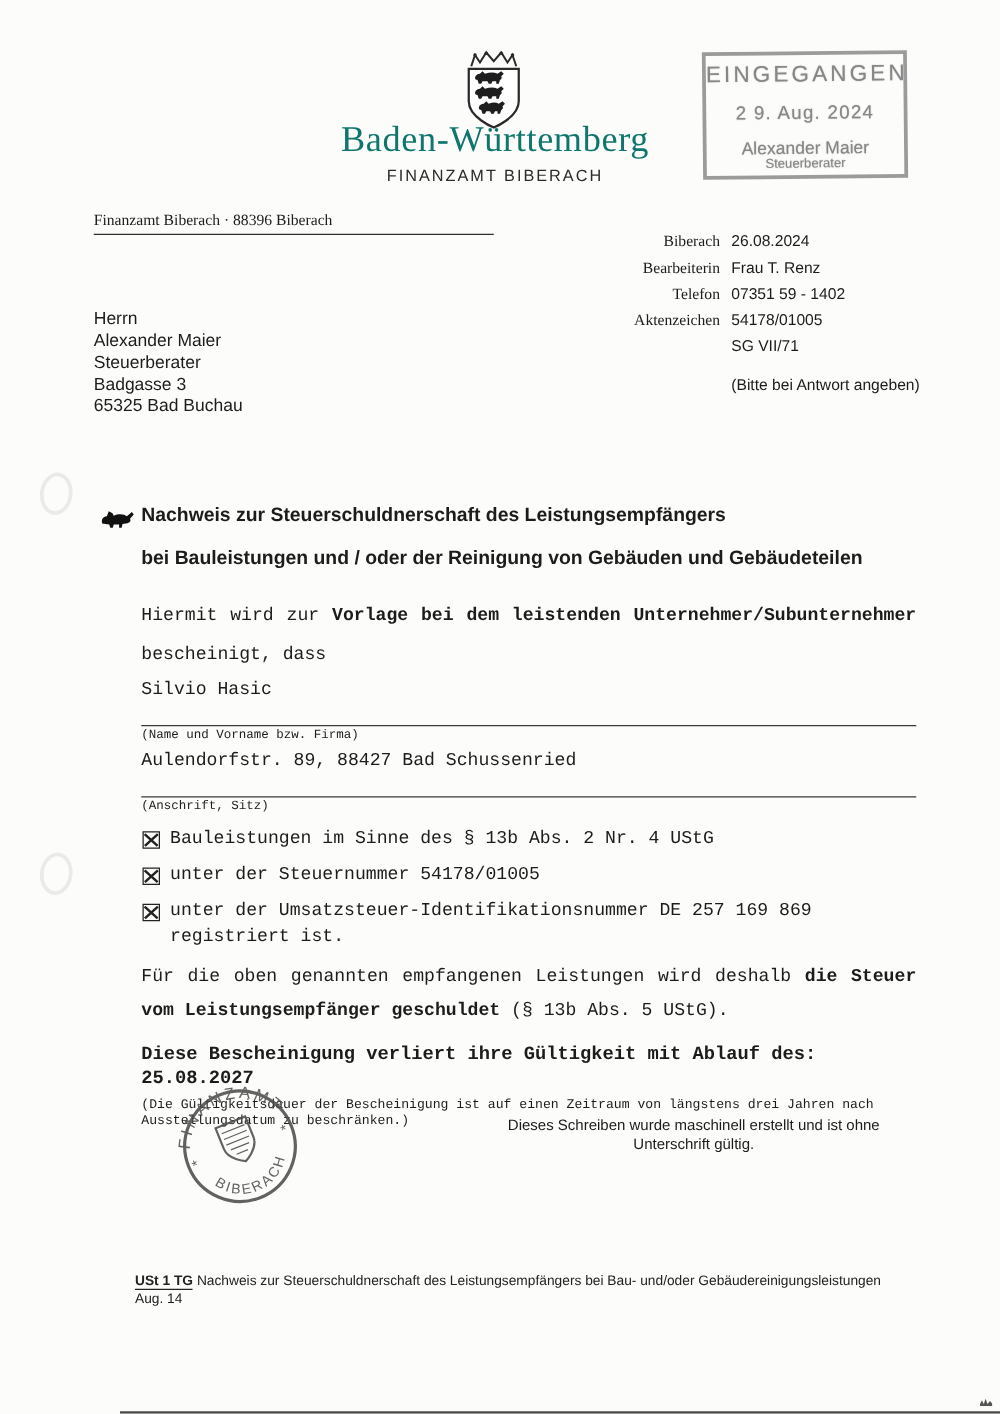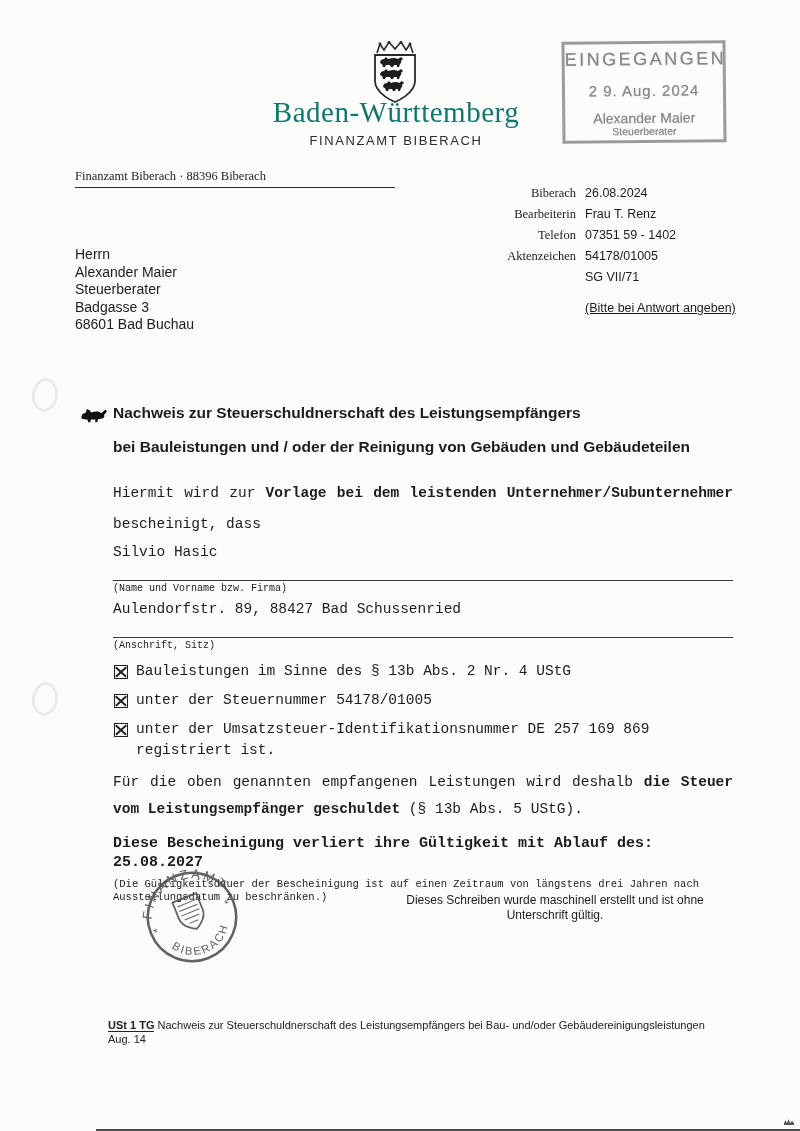--- a/index.html
+++ b/index.html
@@ -29,21 +29,21 @@
   .received .rsn{font-size:14px;line-height:15px;}
   .received .rst{font-size:10.5px;line-height:11px;}
 
   
   .sender{left:75px;top:169px;width:320px;border-bottom:1.3px solid #2e2e2e;
     font-family:"Liberation Serif",serif;font-size:12.5px;padding-bottom:3px;}
   .infoblock{left:480px;top:186px;width:256px;}
   .inforow{display:flex;margin-bottom:7px;}
   .inforow .lab{flex:0 0 96px;text-align:right;font-family:"Liberation Serif",serif;font-size:12.5px;line-height:14px;}
   .inforow .val{margin-left:9px;font-size:12.5px;line-height:14px;white-space:nowrap;}
-  .inforow.gap{margin-top:17px;text-decoration:underline;}
+  .inforow.gap{margin-top:17px;}
   .recipient{left:75px;top:246px;font-size:14px;line-height:17.5px;}
 
   
   .lion-ico{left:79px;top:407px;width:31px;height:16px;}
   .subject{left:113px;top:396px;width:622px;font-weight:bold;font-size:15.5px;line-height:34px;}
 
   
   .bodyblock{left:113px;top:482px;width:620px;font-size:14.5px;font-family:Liberation Mono, monospace;}
   .intro1{line-height:22px;text-align:justify;text-align-last:justify;margin-bottom:9px;}
   .intro2{line-height:22px;margin-bottom:7px;}
@@ -137,21 +137,21 @@
     <span class="lab"></span>
     <span class="val">(Bitte bei Antwort angeben)</span>
   </div>
 </div>
 
 <div class="abs recipient">
   <div>Herrn</div>
   <div>Alexander Maier</div>
   <div>Steuerberater</div>
   <div>Badgasse 3</div>
-  <div>68601 Bad Buchau</div>
+  <div>65325 Bad Buchau</div>
 </div>
 
 <div class="abs lion-ico">
   <svg viewBox="0 0 31 16" width="31" height="16">
     <path fill="#111" d="M3 12 c-1.5-3 .5-6 3.5-6 l1.5-4 3 1.5 1 2 c4.5-1.8 8.5-1 10.5 .5 l4-3.5 1.5 2 -3 3.5 c1 1.5 0 3-2 3.5 l-4 .7 -.7 3 -2 0 0-2.7 -4.3 0 -.8 2.7 -2 0 -.8-2.7 c-2.5 0-4-.5-4.9-.5 z"></path>
   </svg>
 </div>
 
 <div class="abs subject">
   <div>Nachweis zur Steuerschuldnerschaft des Leistungsempfängers</div>

